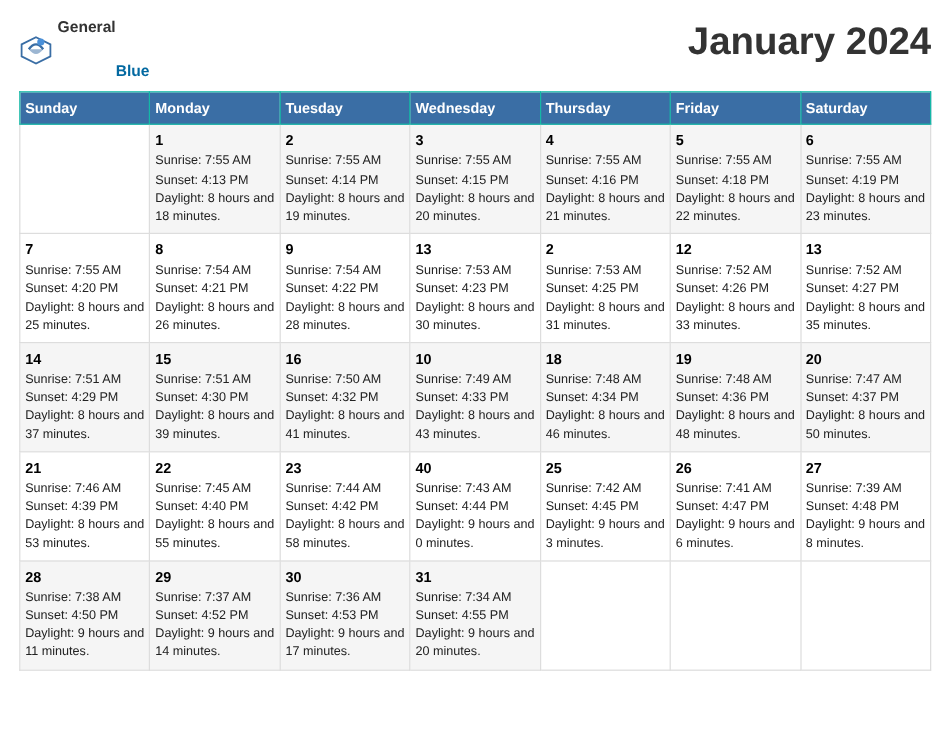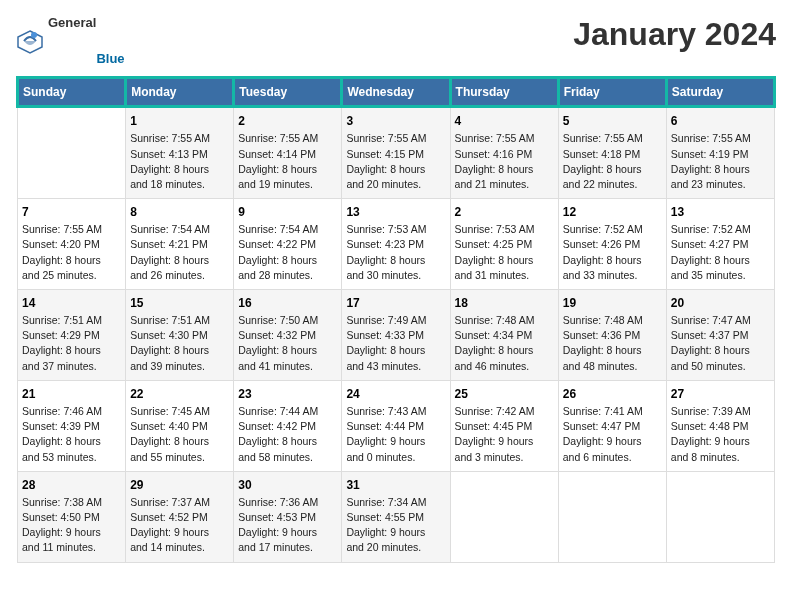--- a/index.html
+++ b/index.html
@@ -53,21 +53,21 @@
       border-collapse: collapse;
       font-size: 11px;
     }
     thead th {
       background: #3a6ea5;
       color: #fff;
       padding: 6px 4px;
       text-align: left;
       font-size: 12px;
       font-weight: bold;
-      border: 3px solid #14b8a6;
+      border: 1px solid #14b8a6;
     }
     tbody tr {
       background: #fff;
     }
     tbody tr:nth-child(odd) {
       background: #f5f5f5;
     }
     tbody td {
       padding: 6px 4px;
       vertical-align: top;
@@ -189,21 +189,21 @@
         </td>
         <td>
           <span class="day-num">15</span>
           <div class="cell-text">Sunrise: 7:51 AM<br>Sunset: 4:30 PM<br>Daylight: 8 hours and 39 minutes.</div>
         </td>
         <td>
           <span class="day-num">16</span>
           <div class="cell-text">Sunrise: 7:50 AM<br>Sunset: 4:32 PM<br>Daylight: 8 hours and 41 minutes.</div>
         </td>
         <td>
-          <span class="day-num">17</span>
+          <span class="day-num">10</span>
           <div class="cell-text">Sunrise: 7:49 AM<br>Sunset: 4:33 PM<br>Daylight: 8 hours and 43 minutes.</div>
         </td>
         <td>
           <span class="day-num">18</span>
           <div class="cell-text">Sunrise: 7:48 AM<br>Sunset: 4:34 PM<br>Daylight: 8 hours and 46 minutes.</div>
         </td>
         <td>
           <span class="day-num">19</span>
           <div class="cell-text">Sunrise: 7:48 AM<br>Sunset: 4:36 PM<br>Daylight: 8 hours and 48 minutes.</div>
         </td>
@@ -219,21 +219,21 @@
         </td>
         <td>
           <span class="day-num">22</span>
           <div class="cell-text">Sunrise: 7:45 AM<br>Sunset: 4:40 PM<br>Daylight: 8 hours and 55 minutes.</div>
         </td>
         <td>
           <span class="day-num">23</span>
           <div class="cell-text">Sunrise: 7:44 AM<br>Sunset: 4:42 PM<br>Daylight: 8 hours and 58 minutes.</div>
         </td>
         <td>
-          <span class="day-num">24</span>
+          <span class="day-num">40</span>
           <div class="cell-text">Sunrise: 7:43 AM<br>Sunset: 4:44 PM<br>Daylight: 9 hours and 0 minutes.</div>
         </td>
         <td>
           <span class="day-num">25</span>
           <div class="cell-text">Sunrise: 7:42 AM<br>Sunset: 4:45 PM<br>Daylight: 9 hours and 3 minutes.</div>
         </td>
         <td>
           <span class="day-num">26</span>
           <div class="cell-text">Sunrise: 7:41 AM<br>Sunset: 4:47 PM<br>Daylight: 9 hours and 6 minutes.</div>
         </td>

